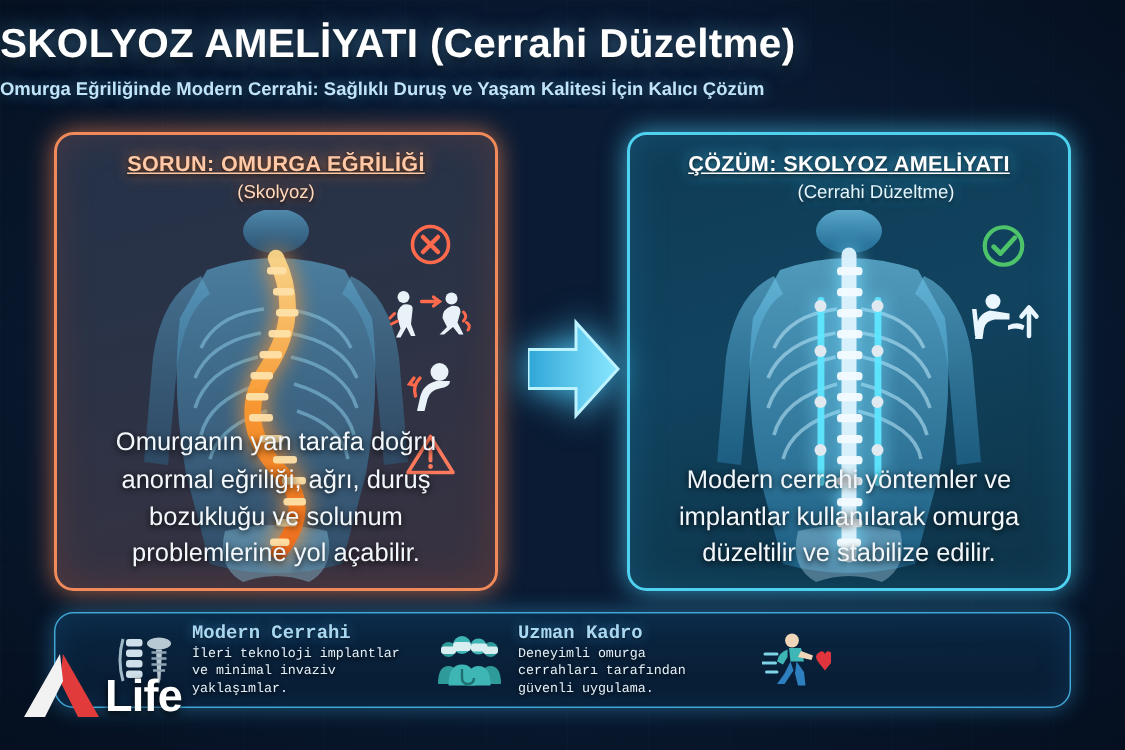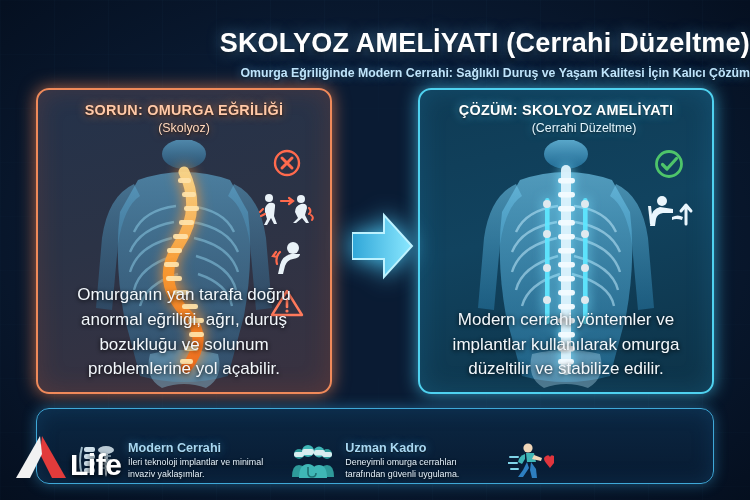--- a/index.html
+++ b/index.html
@@ -28,21 +28,21 @@
     background-size:54px 54px, 54px 54px;
     -webkit-mask-image: radial-gradient(ellipse 70% 60% at 50% 50%, rgba(0,0,0,0) 35%, #000 100%);
     mask-image: radial-gradient(ellipse 70% 60% at 50% 50%, rgba(0,0,0,0) 35%, #000 100%);
   }
   .vignette{
     position:absolute; inset:0; pointer-events:none;
     background:radial-gradient(ellipse 78% 80% at 50% 48%, rgba(0,0,0,0) 45%, rgba(1,7,18,.72) 100%);
   }
 
   
-  .header{ position:absolute; top:28px; left:0; width:750px; text-align:right; z-index:6; }
+  .header{ position:absolute; top:14px; left:0; width:750px; text-align:left; z-index:6; }
   .title{
     font-size:27px; font-weight:bold; color:#ffffff; letter-spacing:.2px;
     text-shadow:0 0 14px rgba(120,200,255,.55), 0 2px 5px rgba(0,0,0,.85);
   }
   .subtitle{
     margin-top:7px; font-size:12.3px; font-weight:bold; color:#bfe4fb;
     text-shadow:0 0 9px rgba(90,180,240,.6), 0 1px 3px rgba(0,0,0,.8);
   }
 
   
@@ -51,21 +51,21 @@
   }
   .panel-left{ left:36px; border:2px solid #f08a5a;
     box-shadow:0 0 17px rgba(240,130,80,.72), inset 0 0 26px rgba(200,80,40,.20);
     background:linear-gradient(165deg,#24324a 0%, #2b3346 45%, #3a3240 100%);
   }
   .panel-right{ left:418px; border:2px solid #4fd2f0;
     box-shadow:0 0 17px rgba(70,200,240,.72), inset 0 0 26px rgba(40,150,200,.22);
     background:linear-gradient(165deg,#0f3b55 0%, #11435f 45%, #0d3247 100%);
   }
   .panel-head{ position:absolute; top:12px; left:0; width:100%; text-align:center; z-index:4; }
-  .panel-title{ font-size:14.4px; font-weight:bold; letter-spacing:.25px; }
+  .panel-title{ font-size:14.4px; font-weight:bold; letter-spacing:.25px;text-decoration:underline; }
   .panel-sub{ font-size:12.4px; font-weight:normal; margin-top:3px; }
   .panel-left .panel-title{ color:#ffc9a8; text-shadow:0 0 10px rgba(255,140,70,.75),0 1px 3px #000; }
   .panel-left .panel-sub{ color:#ffd8bd; text-shadow:0 0 8px rgba(255,140,70,.6),0 1px 3px #000; }
   .panel-right .panel-title{ color:#ffffff; text-shadow:0 0 10px rgba(90,210,255,.8),0 1px 3px #000;text-align:center; }
   .panel-right .panel-sub{ color:#e3f6ff; text-shadow:0 0 8px rgba(90,210,255,.65),0 1px 3px #000;margin-left:36px; }
 
   .caption{
     position:absolute; bottom:10px; left:10px; right:10px; text-align:center;
     font-size:17px; line-height:1.45; color:#f2f7fb; z-index:4;
     text-shadow:0 1px 4px rgba(0,0,0,.95);
@@ -79,25 +79,25 @@
   
   .iconcol{ position:absolute; right:12px; top:58px; width:62px; z-index:4;
             display:flex; flex-direction:column; align-items:center; gap:14px; }
 
   
   .arrow{ position:absolute; left:352px; top:205px; width:62px; height:82px; z-index:6;
           filter:drop-shadow(0 0 12px rgba(80,210,255,.95)); }
 
   
   .bottombar{
-    position:absolute; left:36px; top:408px; width:678px; height:76px; z-index:5;
+    position:absolute; left:36px; top:408px; width:678px; height:64px; z-index:5;
     border:1.6px solid #3fa8d8; border-radius:13px;
     background:linear-gradient(180deg, rgba(11,40,68,.93), rgba(8,27,50,.95));
     box-shadow:0 0 14px rgba(60,170,225,.45), inset 0 0 20px rgba(20,70,110,.45);
-    display:flex; align-items:flex-end;
+    display:flex; align-items:center;font-family:Liberation Mono, monospace;
   }
   .feat{ flex:1; display:flex; align-items:center; gap:9px; padding:0 8px 0 12px; }
   .feat:nth-child(1){ padding-left:36px; }
   .feat-ico{ flex:0 0 auto; width:46px; height:44px; display:flex; align-items:center; justify-content:center; }
   .feat-txt{ min-width:0; }
   .feat-title{ font-size:12.6px; font-weight:bold; color:#a9d8f2; text-shadow:0 0 8px rgba(70,170,230,.6),0 1px 2px #000; }
   .feat-desc{ font-size:8.9px; line-height:1.3; color:#e4f1fa; margin-top:2px; text-shadow:0 1px 3px rgba(0,0,0,.9); }
 
   
   .logo{ position:absolute; left:12px; top:432px; z-index:9; display:flex; align-items:flex-end; gap:2px; }

